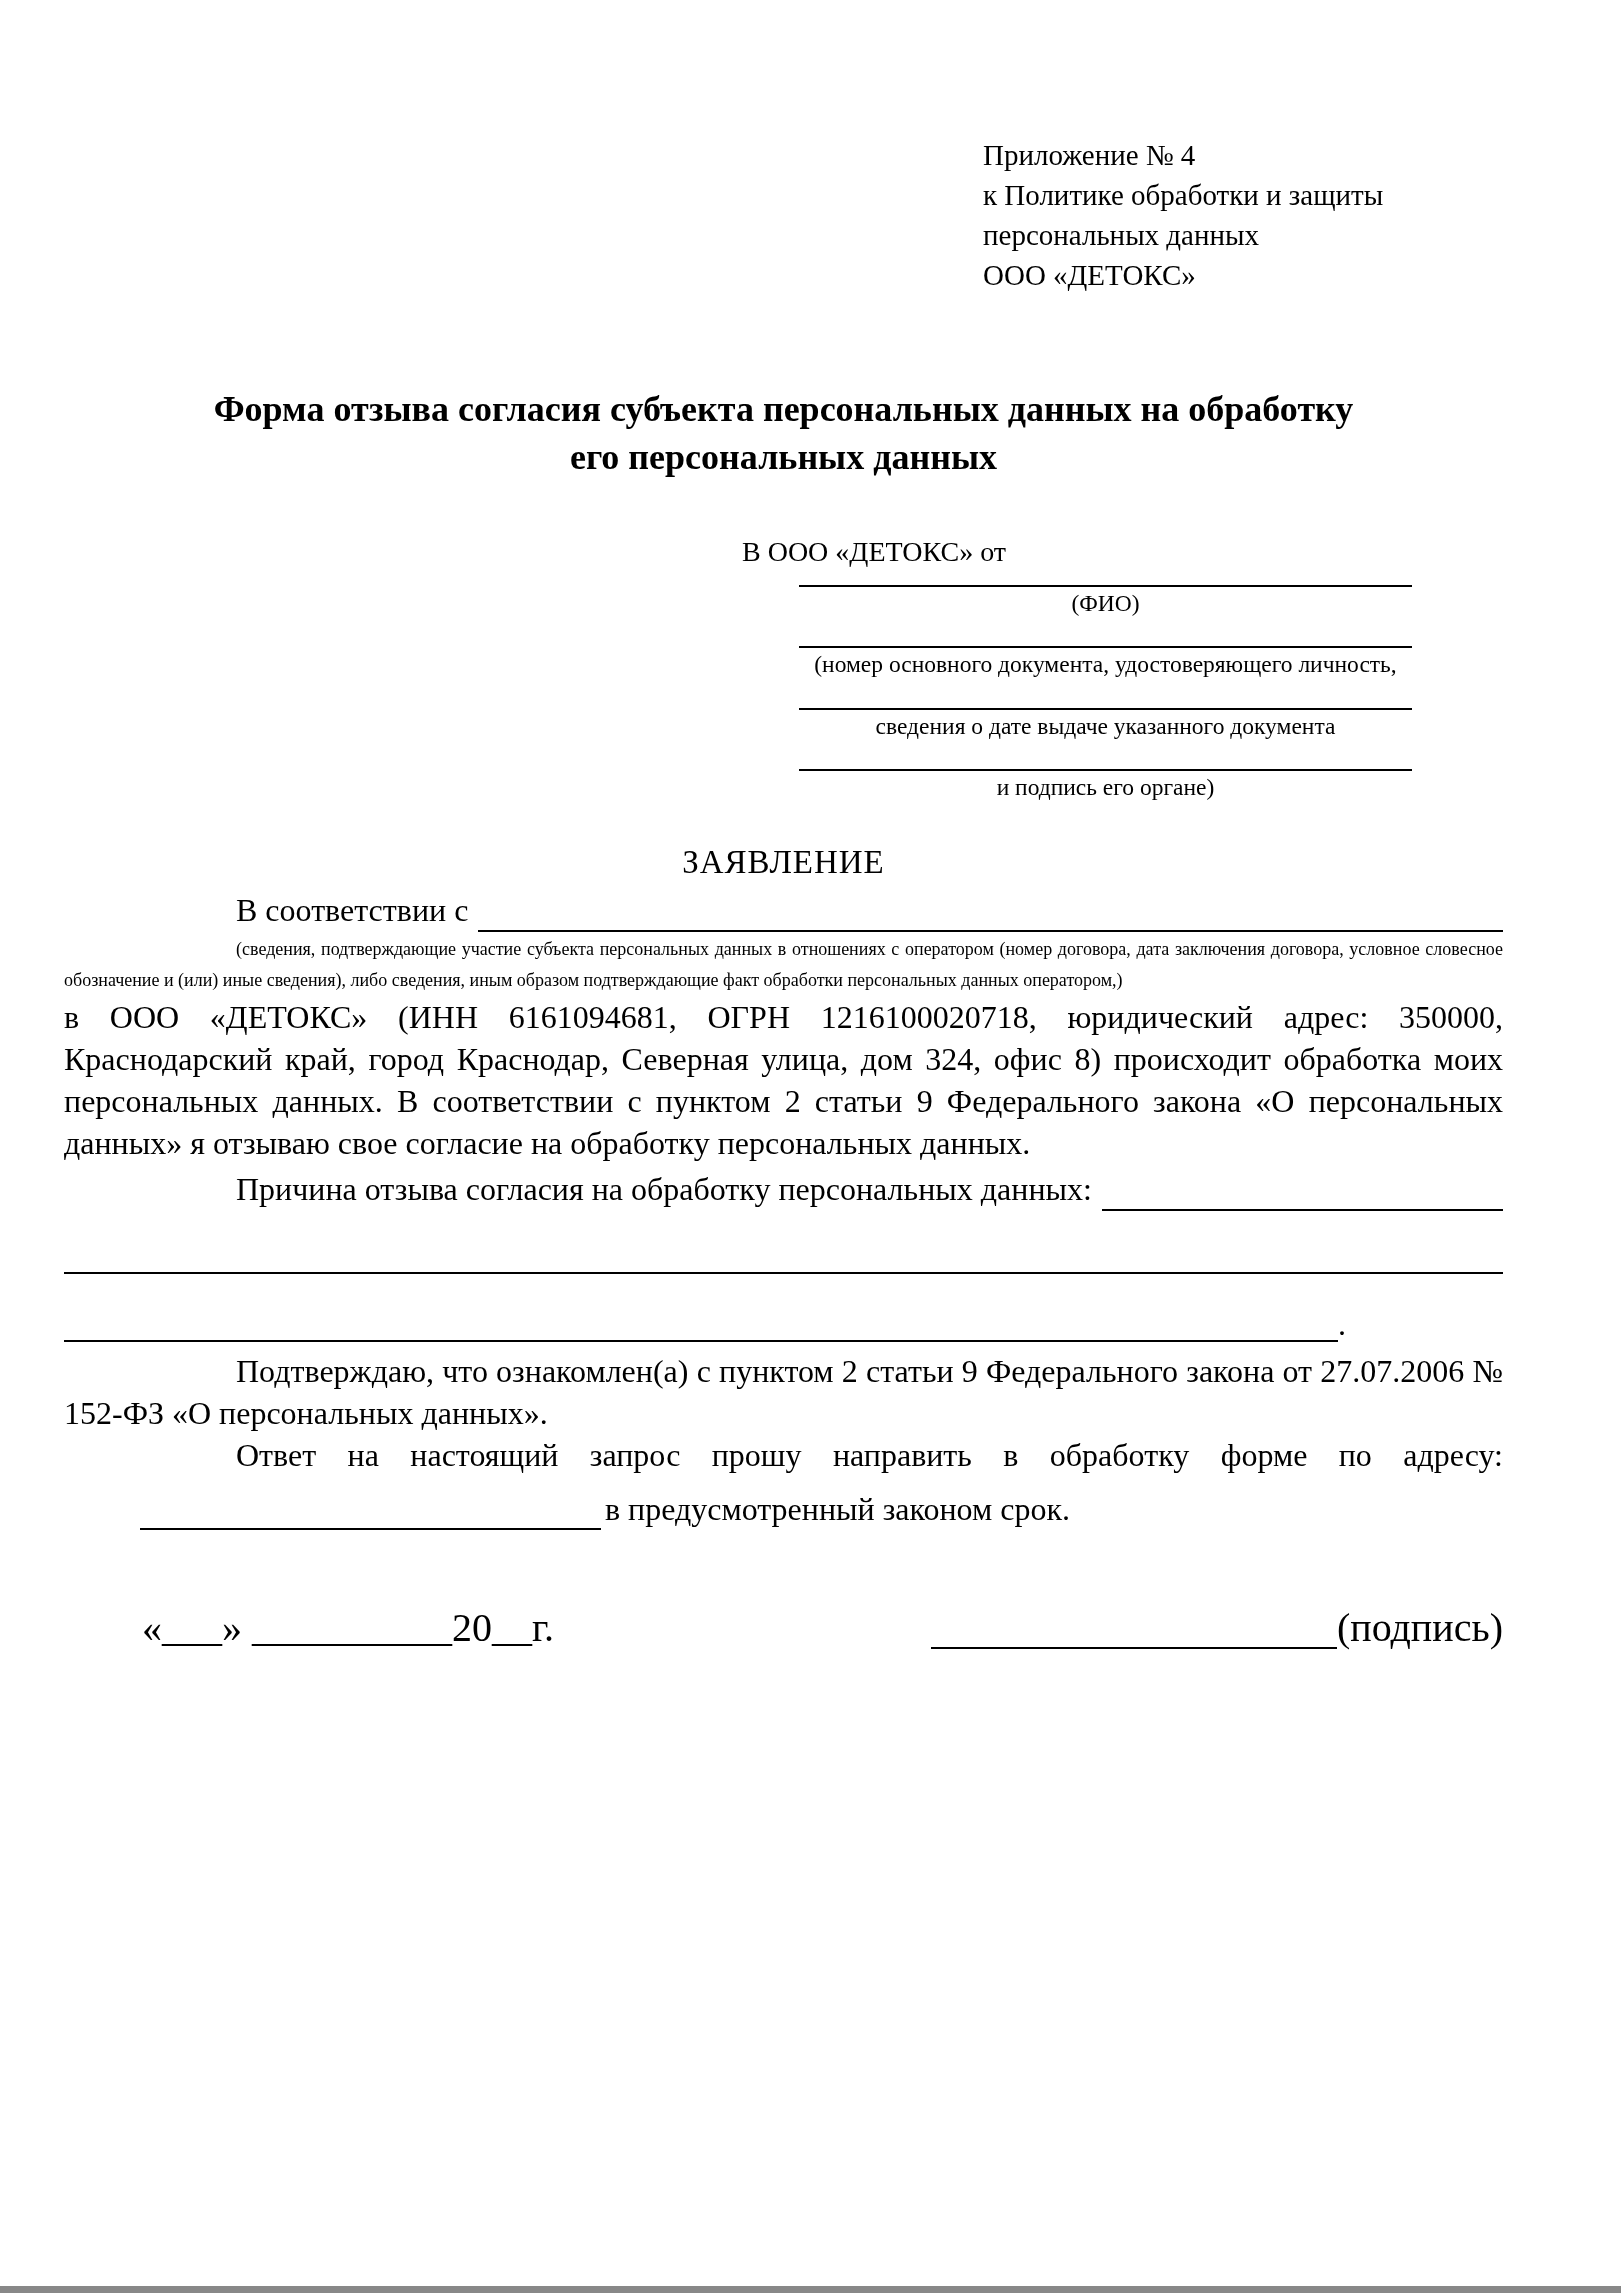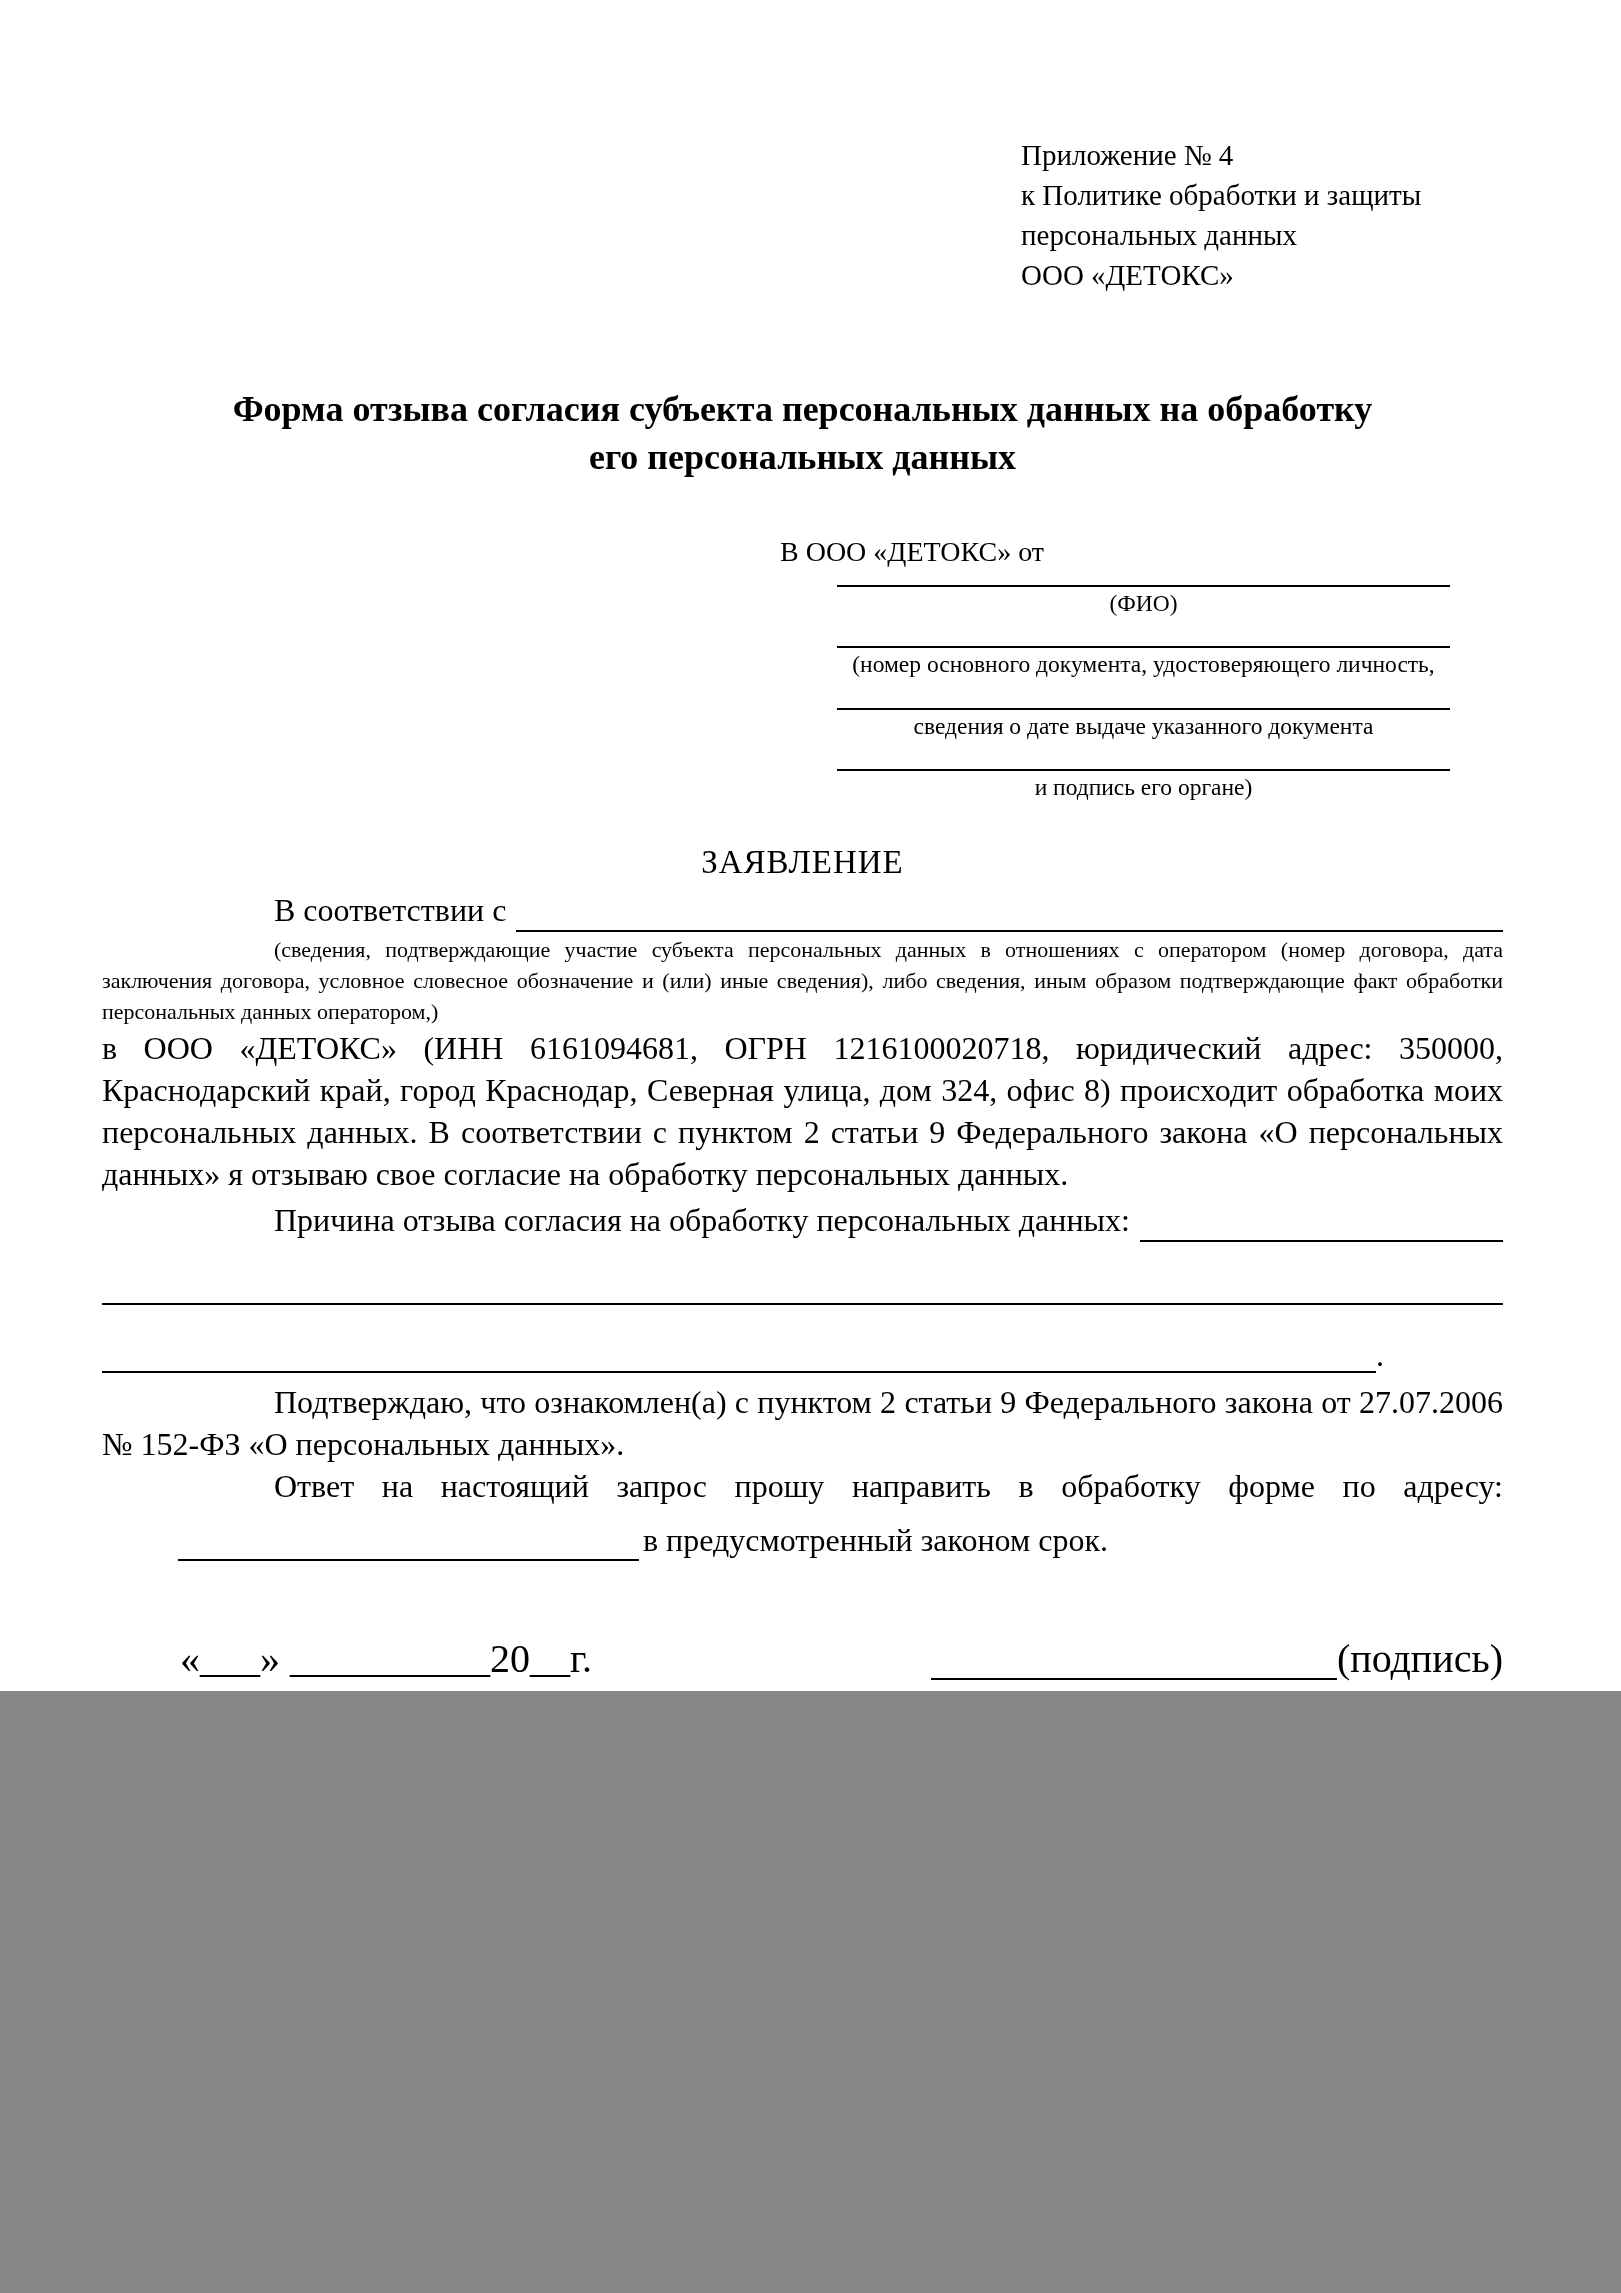--- a/index.html
+++ b/index.html
@@ -1,40 +1,40 @@
 <!DOCTYPE html>
 <html><head>
 <meta charset="utf-8">
 <style>
   html,body { margin:0; padding:0; background:#888; }
   .page {
-    width:1621px; height:1691px; background:#ffffff; color:#000;
+    width:1621px; height:2286px; background:#ffffff; color:#000;
     font-family:"Liberation Serif", serif;
     position:relative; margin:0 auto; overflow:hidden;
     box-sizing:border-box;
-    padding:135px 118px 0 102px; 
+    padding:135px 118px 0 64px; 
   }
   
   .appendix { margin-left:919px; font-size:29px; line-height:40px; }
   
   .doc-title { margin-top:90px; text-align:center; font-weight:bold; font-size:36px; line-height:48px; }
   
   .addressee { margin-top:49px; margin-left:678px; width:670px; }
   .addr-head { font-size:28px; line-height:43px; }
   .bgroup { margin-left:57px; }
   .bgroup.first { margin-top:9.8px; }
   .bgroup.next { margin-top:25.5px; }
   .bline { border-bottom:2.9px solid #000; height:2px; }
   .bcap { text-align:center; font-size:23.5px; line-height:32px; white-space:nowrap;font-family:Liberation Serif, serif; }
   
   .statement-heading { margin-top:37px; text-align:center; font-size:33px; line-height:45px; letter-spacing:1px; }
   .fill-row { display:flex; align-items:flex-end; font-size:32px; line-height:43px; margin-top:3.9px; }
   .fill-row .lead { white-space:nowrap; padding-left:172px; }
   .fill-row .fill { flex:1 1 auto; border-bottom:2.9px solid #000; margin-left:9.8px; height:35px; }
-  .small-print { font-size:22px; line-height:31px; text-align:justify; text-indent:172px; margin-top:2px; }
+  .small-print { font-size:18px; line-height:31px; text-align:justify; text-indent:172px; margin-top:2px; }
   .body-par { font-size:32px; line-height:42px; text-align:justify; }
   .body-par.indented { text-indent:172px; }
   .full-blank { border-bottom:2.9px solid #000; height:0; margin-top:61px; }
   .blank-period-row { display:flex; align-items:flex-end; font-size:32px; line-height:35px; margin-top:33px; }
   .blank-period-row .ul { width:1274px; border-bottom:2.9px solid #000; height:33px; }
   .confirm-par { margin-top:7.8px; }
   .reply-par { text-align-last:justify; }
   .reply-line2 { display:flex; align-items:flex-end; font-size:32px; line-height:42px; }
   .reply-line2 .ul { margin-left:76px; width:461px; border-bottom:2.9px solid #000; height:33px; }
   .reply-line2 .tail { white-space:nowrap; margin-left:3.9px;margin-top:12px; }

